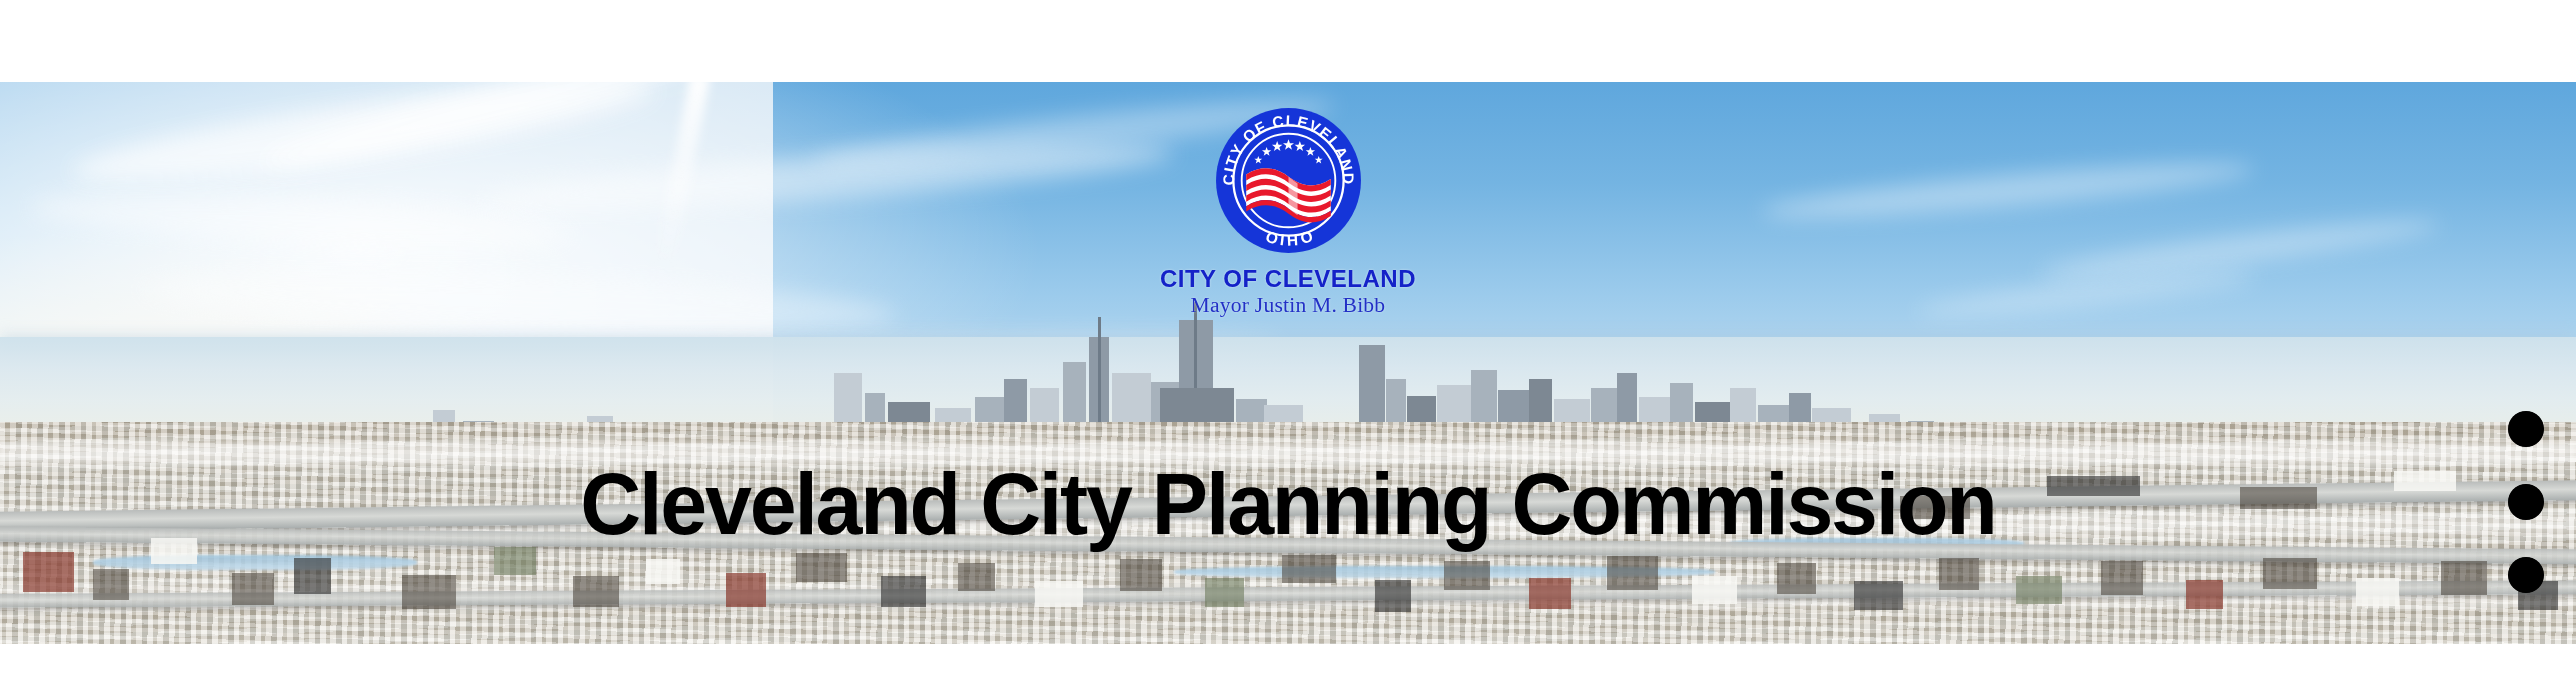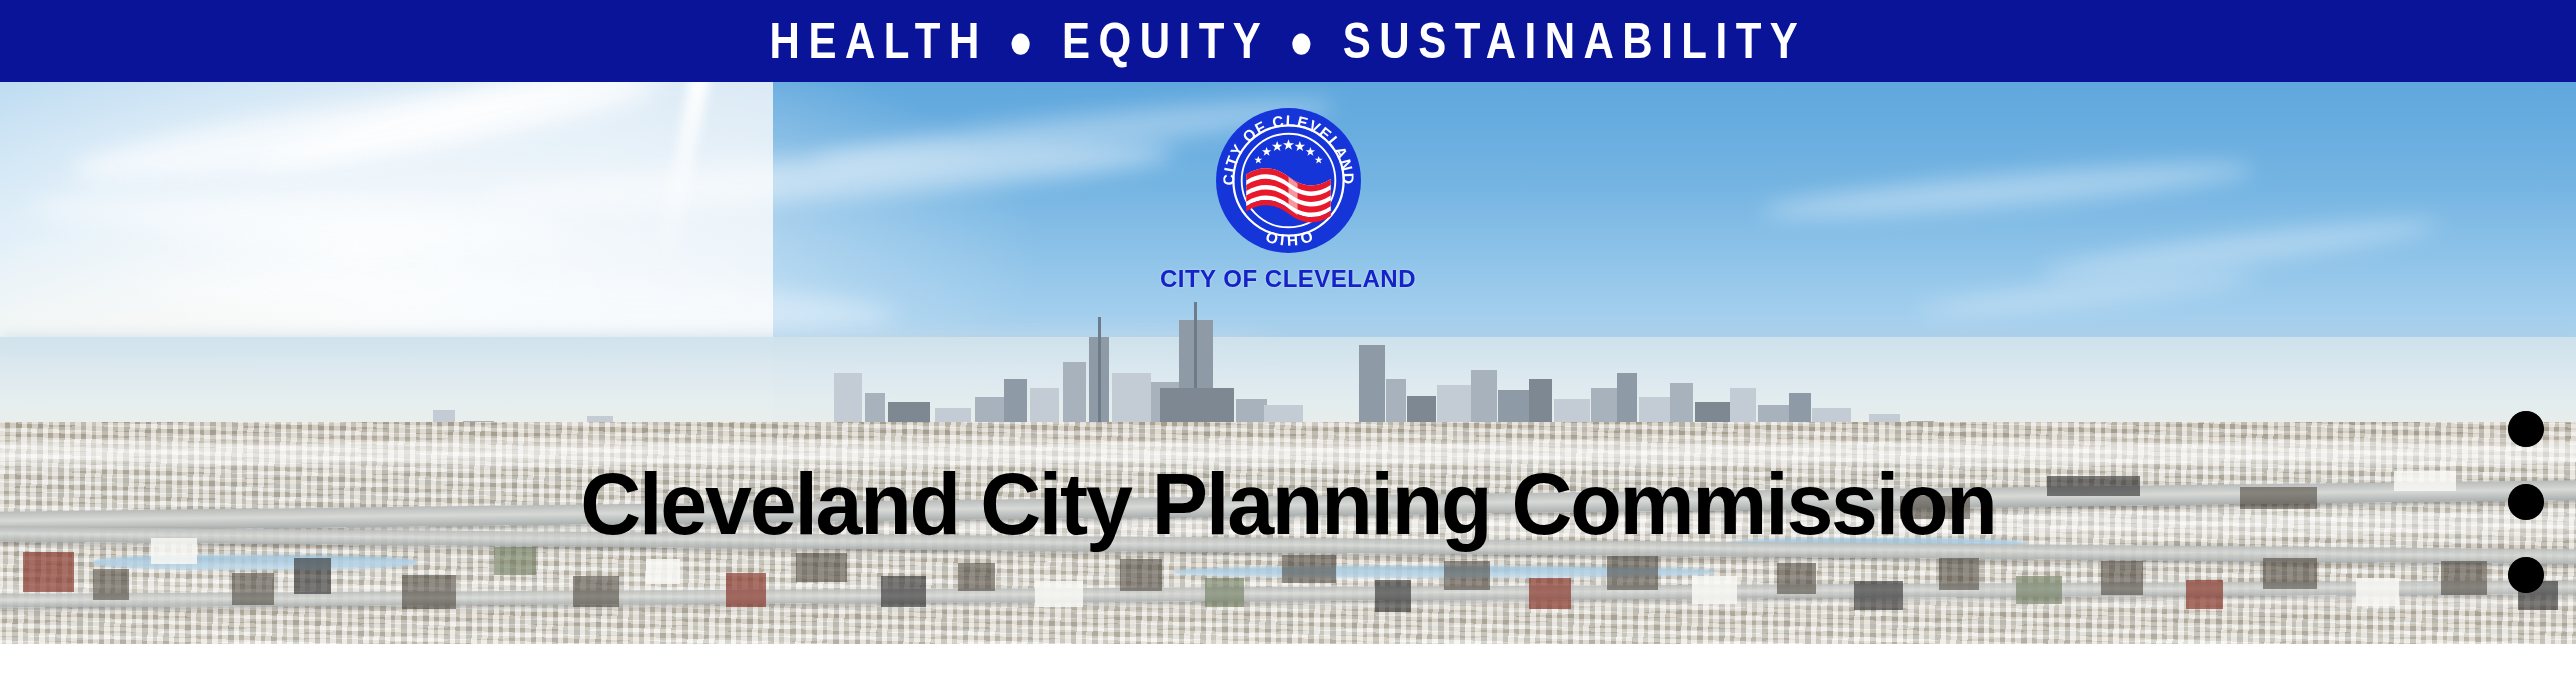--- a/index.html
+++ b/index.html
@@ -172,23 +172,20 @@
   .s-btn svg{position:absolute;left:0;top:0;}
   .white-strip{
     position:absolute;left:0;top:644px;width:2576px;height:38px;background:#ffffff;
   }
 </style>
 </head>
 <body>
 
 <div class="page">
 
-  <div class="topbar">
-    <div class="topbar-text">HEALTH  ●  EQUITY  ●  SUSTAINABILITY</div>
-  </div>
 
   <div class="hero">
 
     <div class="sky"></div>
     <div class="sky-warm-left"></div>
 
     <div class="cloud c1"></div>
     <div class="cloud c2"></div>
     <div class="cloud c3"></div>
     <div class="cloud c4"></div>
@@ -331,20 +328,21 @@
             <path d="M44,92 C66,78 86,84 100,95 C116,107 134,112 156,98 L156,106 C134,120 116,115 100,103 C86,92 66,86 44,100 Z" fill="#e8192c"></path>
             <path d="M44,106 C66,92 86,98 100,109 C116,121 134,126 156,112 L156,120 C134,134 116,129 100,117 C86,106 66,100 44,114 Z" fill="#e8192c"></path>
             <path d="M44,120 C66,106 86,112 100,123 C116,135 134,140 156,126 L156,134 C134,148 116,143 100,131 C86,120 66,114 44,128 Z" fill="#e8192c"></path>
             <path d="M44,134 C66,120 86,126 100,137 C116,149 134,154 156,140 L156,147 C134,161 116,156 100,144 C86,133 66,127 44,141 Z" fill="#e8192c"></path>
             <path d="M100,95 C104,98 108,101 112,104 L112,146 C108,143 104,140 100,137 Z" fill="#ffffff" opacity=".55"></path>
           </g>
         </svg>
       </div>
 
       <div class="brand-title">CITY OF CLEVELAND</div>
+      <div class="brand-sub">Mayor Justin M. Bibb</div>
     </div>
 
     <div class="hero-title">Cleveland City Planning Commission</div>
 
     <div class="social">
 
       <a class="s-btn">
         <svg width="36" height="36" viewBox="0 0 46 46">
           <defs>
             <mask id="mYt">

